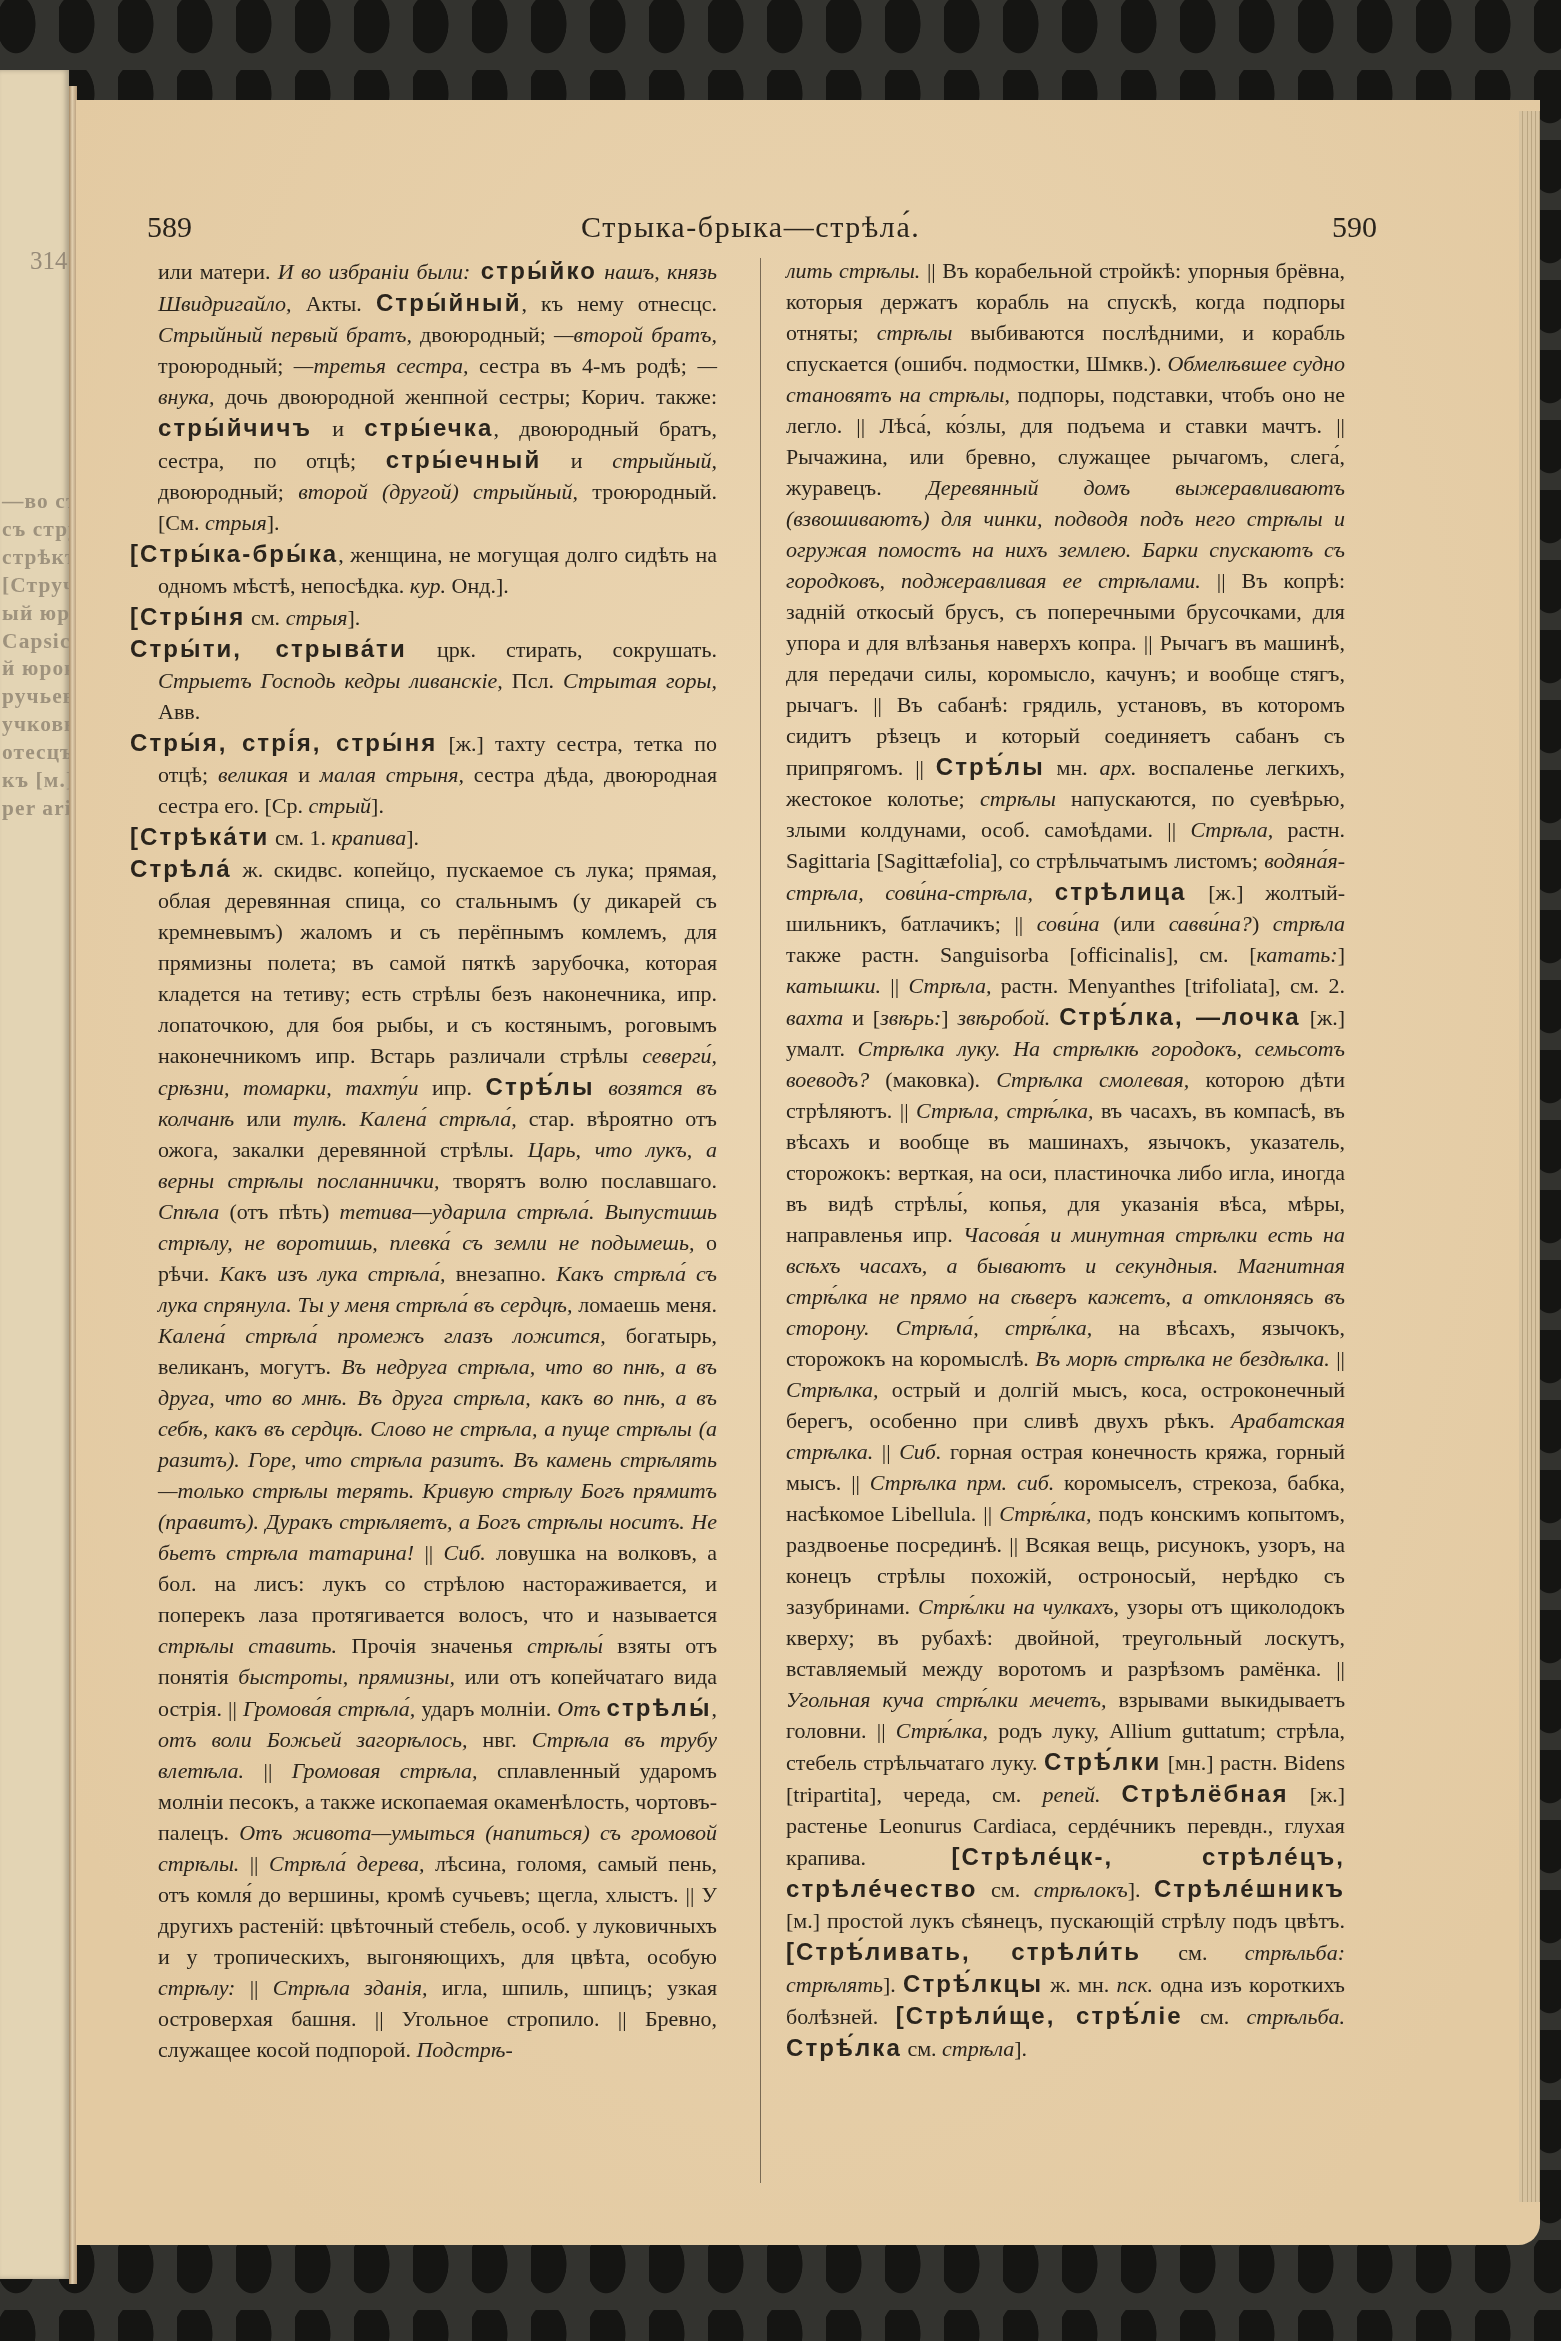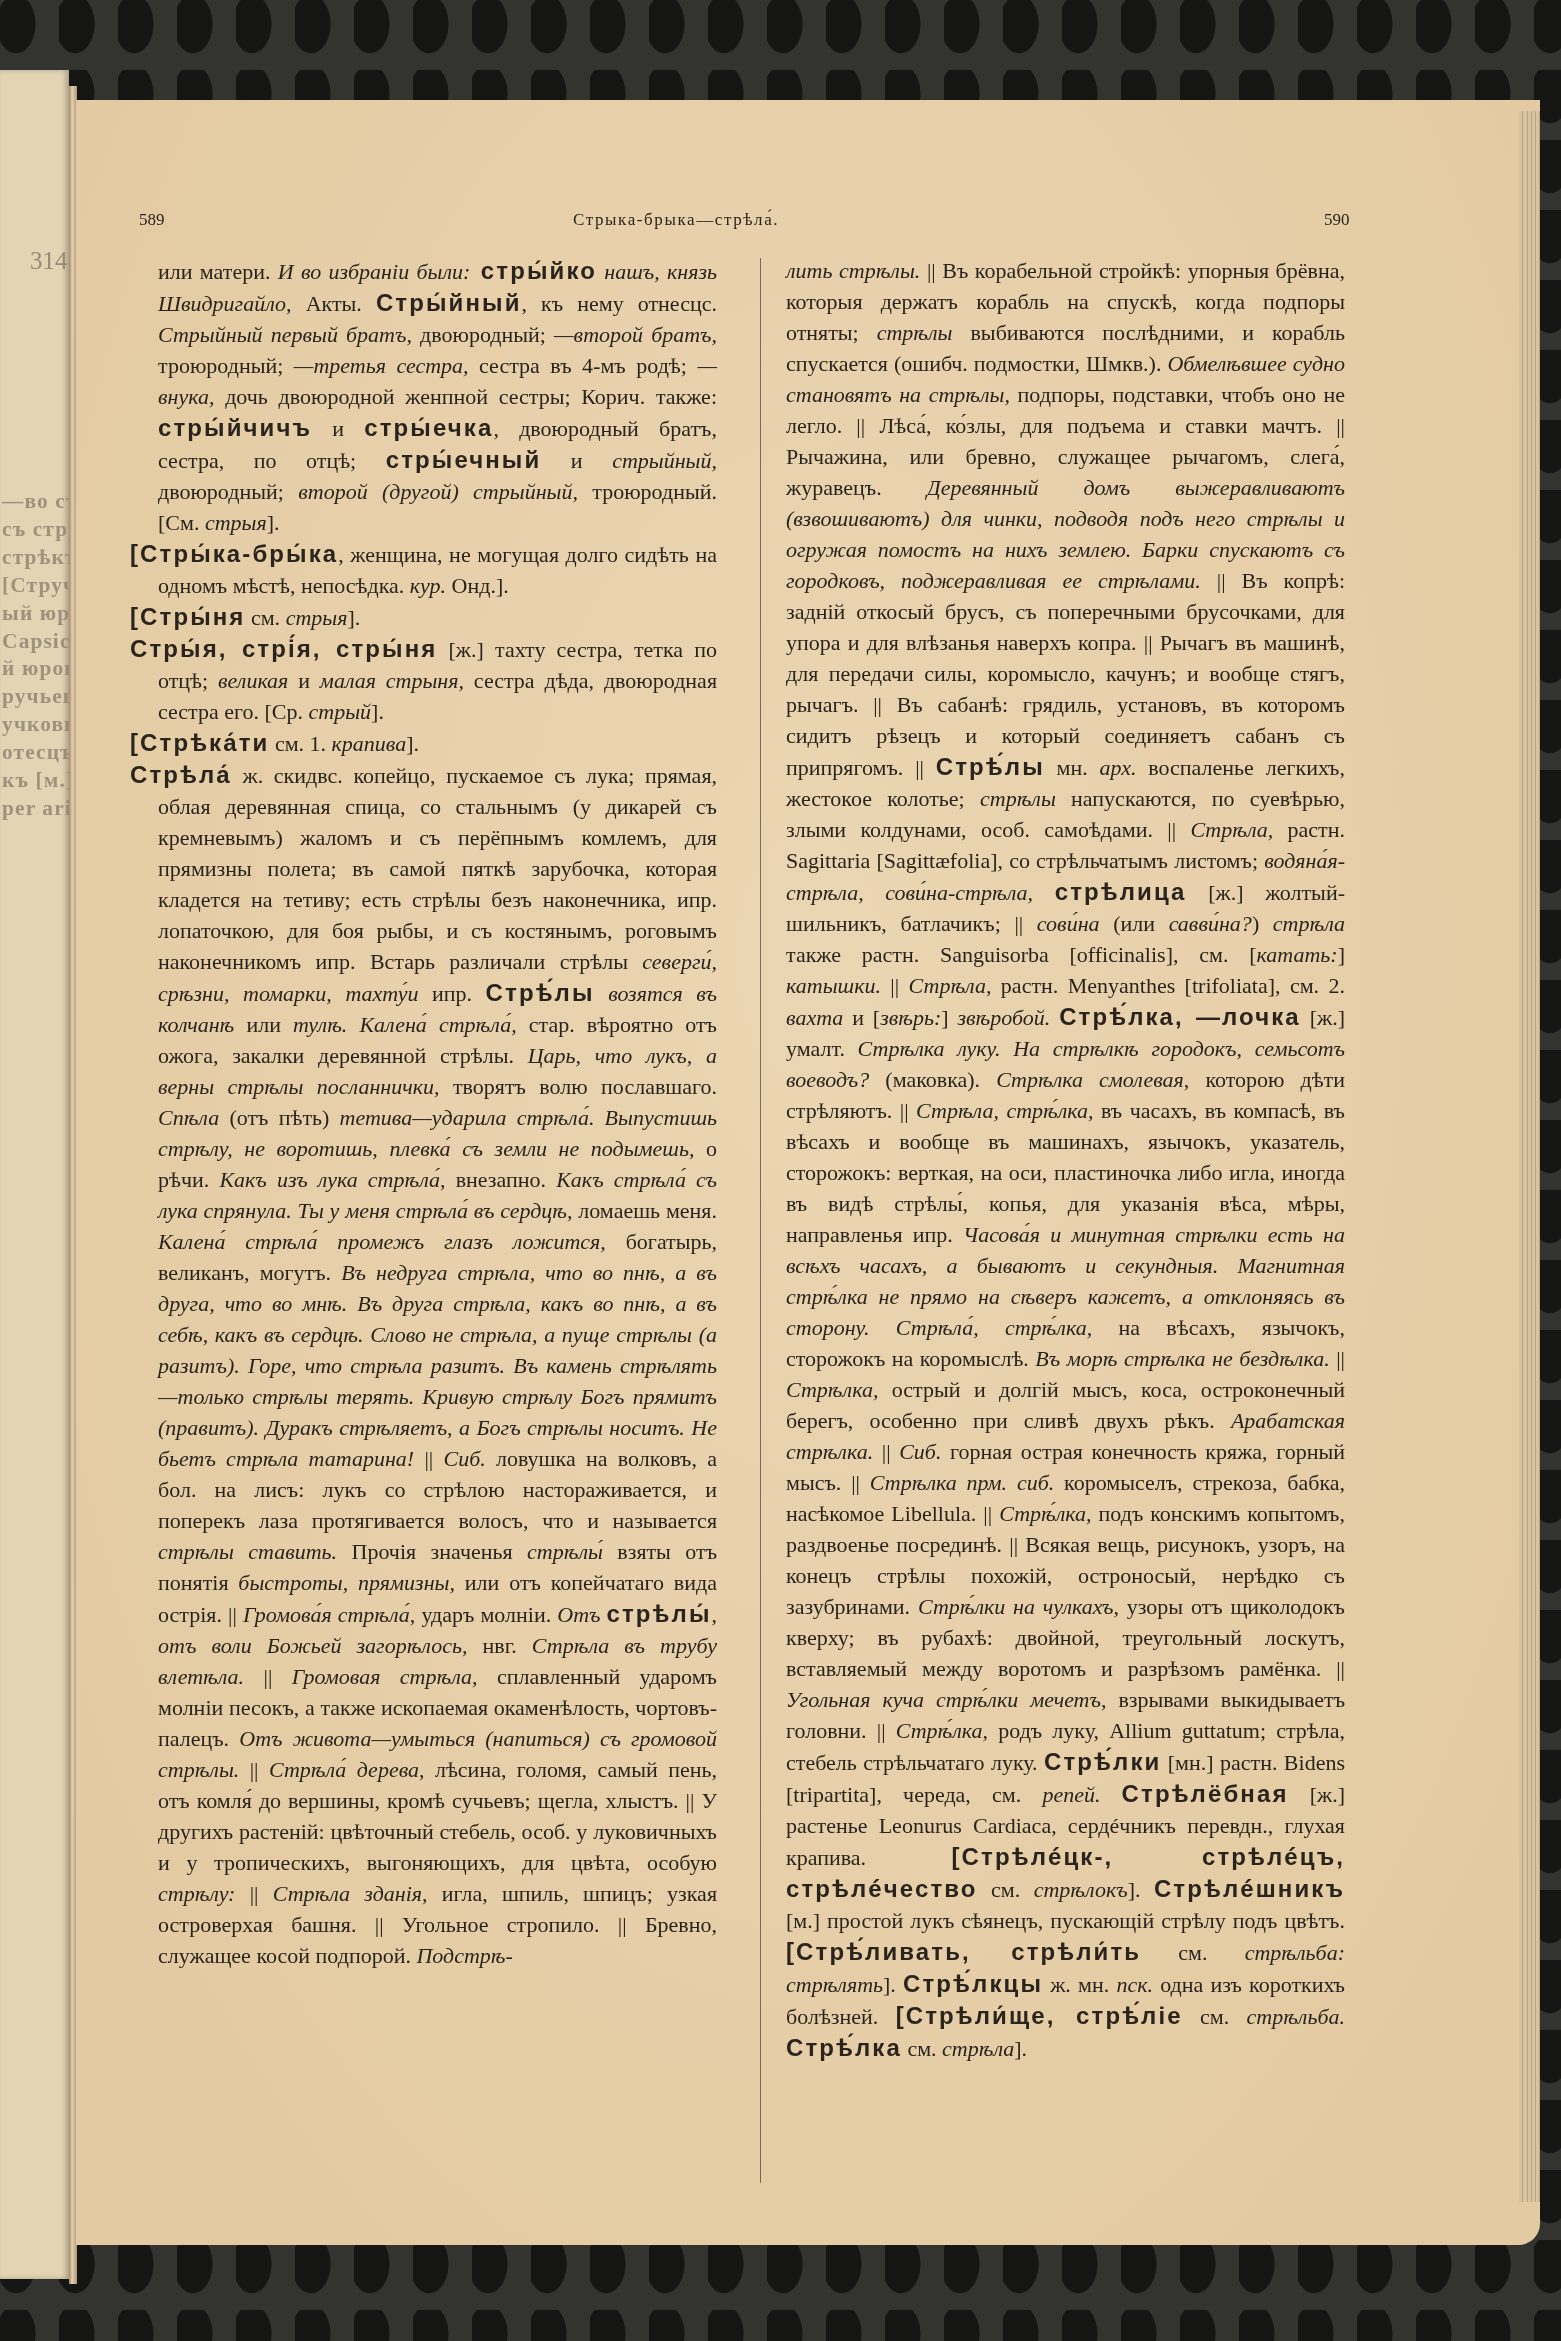--- a/index.html
+++ b/index.html
@@ -15,21 +15,21 @@
        font-weight:bold;letter-spacing:1.1px;opacity:.8;line-height:26px;}
   .prev-page .ghost-num{position:absolute;left:30px;top:177px;font-size:25px;color:#968a78;}
   .spine{position:absolute;left:69px;top:86px;width:7.5px;height:2198px;
        background:linear-gradient(90deg,#a48763,#e2d0b0 40%,#b39876);}
   .page{position:absolute;left:76px;top:100px;width:1464px;height:2145px;
        background:#e8d2ad;
        background-image:radial-gradient(ellipse at 50% 40%,#ebd6b3,#e3caa2 85%);
        border-bottom-right-radius:21.4px;}
   .page-edges{position:absolute;right:0;top:10.7px;width:21.4px;height:2091px;
        background:repeating-linear-gradient(90deg,#d7c3a0 0 3.2px,#b9a582 3.2px 4.3px);}
-  .running-head{position:absolute;top:110px;left:4px;width:100%;height:32px;font-size:17px;}
+  .running-head{position:absolute;top:110px;left:12px;width:100%;height:32px;font-size:30px;}
   .pg-left{position:absolute;left:59px;}
   .pg-right{position:absolute;left:1244px;}
   .title{position:absolute;left:493px;letter-spacing:1.6px;}
   .col{position:absolute;top:155px;width:587px;font-size:22px;line-height:31px;text-align:justify;}
   .col-left{left:54px;}
   .col-right{left:682px;}
   .rule{position:absolute;left:684px;top:158px;width:1.1px;height:1925px;background:#4a3f30;opacity:.7;}
   .entry{margin:0;text-indent:-28px;padding-left:28px;}
   .entry.cont{text-indent:0;}
   b{font-family:"Liberation Sans","DejaVu Sans",sans-serif;font-weight:bold;letter-spacing:2.1px;font-size:24px;}
@@ -65,20 +65,21 @@
   <div class="running-head">
     <span class="pg-left">589</span>
     <span class="title">Стрыка-брыка—стрѣла́.</span>
     <span class="pg-right">590</span>
   </div>
 
   <div class="col col-left" id="col-left">
       <p class="entry cont"><span>или матери. </span><i>И во избраніи были:</i><b> стры́йко</b><span> </span><i>нашъ, князь Швидригайло,</i><span> Акты. </span><b>Стры́йный</b><span>, къ нему отнесцс. </span><i>Стрыйный первый братъ,</i><span> двоюродный; </span><i>—второй братъ,</i><span> троюродный; </span><i>—третья сестра,</i><span> сестра въ 4-мъ родѣ; </span><i>—внука,</i><span> дочь двоюродной женпной сестры; Корич. также: </span><b>стры́йчичъ</b><span> и </span><b>стры́ечка</b><span>, двоюродный братъ, сестра, по отцѣ; </span><b>стры́ечный</b><span> и </span><i>стрыйный,</i><span> двоюродный; </span><i>второй (другой) стрыйный,</i><span> троюродный. [См. </span><i>стрыя</i><span>].</span></p>
       <p class="entry"><b>[Стры́ка-бры́ка</b><span>, женщина, не могущая долго сидѣть на одномъ мѣстѣ, непосѣдка. </span><i>кур.</i><span> Онд.].</span></p>
       <p class="entry"><b>[Стры́ня</b><span> см. </span><i>стрыя</i><span>].</span></p>
+      <p class="entry"><b>Стры́ти, стрыва́ти</b><span> црк. стирать, сокрушать. </span><i>Стрыетъ Господь кедры ливанскіе,</i><span> Псл. </span><i>Стрытая горы,</i><span> Авв.</span></p>
       <p class="entry"><b>Стры́я, стрі́я, стры́ня</b><span> [ж.] тахту сестра, тетка по отцѣ; </span><i>великая</i><span> и </span><i>малая стрыня,</i><span> сестра дѣда, двоюродная сестра его. [Ср. </span><i>стрый</i><span>].</span></p>
       <p class="entry"><b>[Стрѣка́ти</b><span> см. 1. </span><i>крапива</i><span>].</span></p>
       <p class="entry"><b>Стрѣла́</b><span> ж. скидвс. копейцо, пускаемое съ лука; прямая, облая деревянная спица, со стальнымъ (у дикарей съ кремневымъ) жаломъ и съ перёпнымъ комлемъ, для прямизны полета; въ самой пяткѣ зарубочка, которая кладется на тетиву; есть стрѣлы безъ наконечника, ипр. лопаточкою, для боя рыбы, и съ костянымъ, роговымъ наконечникомъ ипр. Встарь различали стрѣлы </span><i>северги́, срѣзни, томарки, тахту́и</i><span> ипр. </span><b>Стрѣ́лы</b><span> </span><i>возятся въ колчанѣ</i><span> или </span><i>тулѣ.</i><span> </span><i>Калена́ стрѣла́,</i><span> стар. вѣроятно отъ ожога, закалки деревянной стрѣлы. </span><i>Царь, что лукъ, а верны стрѣлы посланнички,</i><span> творятъ волю пославшаго. </span><i>Спѣла</i><span> (отъ пѣть) </span><i>тетива—ударила стрѣла́. Выпустишь стрѣлу, не воротишь, плевка́ съ земли не подымешь,</i><span> о рѣчи. </span><i>Какъ изъ лука стрѣла́,</i><span> внезапно. </span><i>Какъ стрѣла́ съ лука спрянула. Ты у меня стрѣла́ въ сердцѣ,</i><span> ломаешь меня. </span><i>Калена́ стрѣла́ промежъ глазъ ложится,</i><span> богатырь, великанъ, могутъ. </span><i>Въ недруга стрѣла, что во пнѣ, а въ друга, что во мнѣ. Въ друга стрѣла, какъ во пнѣ, а въ себѣ, какъ въ сердцѣ. Слово не стрѣла, а пуще стрѣлы</i><span> </span><i>(а разитъ). Горе, что стрѣла разитъ. Въ камень стрѣлять—только стрѣлы терять. Кривую стрѣлу Богъ прямитъ (правитъ). Дуракъ стрѣляетъ, а Богъ стрѣлы носитъ. Не бьетъ стрѣла татарина!</i><span> || </span><i>Сиб.</i><span> ловушка на волковъ, а бол. на лисъ: лукъ со стрѣлою насторaживается, и поперекъ лаза протягивается волосъ, что и называется </span><i>стрѣлы ставить.</i><span> Прочія значенья </span><i>стрѣлы́</i><span> взяты отъ понятія </span><i>быстроты, прямизны,</i><span> или отъ копейчатаго вида острія. || </span><i>Громова́я стрѣла́,</i><span> ударъ молніи. </span><i>Отъ</i><span> </span><b>стрѣлы́</b><span>, </span><i>отъ воли Божьей загорѣлось,</i><span> нвг. </span><i>Стрѣла въ трубу влетѣла.</i><span> || </span><i>Громовая стрѣла,</i><span> сплавленный ударомъ молніи песокъ, а также ископаемая окаменѣлость, чортовъ-палецъ. </span><i>Отъ живота—умыться (напиться) съ громовой стрѣлы.</i><span> || </span><i>Стрѣла́ дерева,</i><span> лѣсина, голомя, самый пень, отъ комля́ до вершины, кромѣ сучьевъ; щегла, хлыстъ. || У другихъ растеній: цвѣточный стебель, особ. у луковичныхъ и у тропическихъ, выгоняющихъ, для цвѣта, особую </span><i>стрѣлу:</i><span> || </span><i>Стрѣла зданія,</i><span> игла, шпиль, шпицъ; узкая островерхая башня. || Угольное стропило. || Бревно, служащее косой подпорой. </span><i>Подстрѣ-</i></p>
     </div>
   <div class="rule"></div>
   <div class="col col-right" id="col-right">
       <p class="entry cont"><i>лить стрѣлы.</i><span> || Въ корабельной стройкѣ: упорныя брёвна, которыя держатъ корабль на спускѣ, когда подпоры отняты; </span><i>стрѣлы</i><span> выбиваются послѣдними, и корабль спускается (ошибч. подмостки, Шмкв.). </span><i>Обмелѣвшее судно становятъ на стрѣлы,</i><span> подпоры, подставки, чтобъ оно не легло. || Лѣса́, ко́злы, для подъема и ставки мачтъ. || Рычажина, или бревно, служащее рычагомъ, слега́, журавецъ. </span><i>Деревянный домъ выжеравливаютъ (взвошиваютъ) для чинки, подводя подъ него стрѣлы и огружая помостъ на нихъ землею. Барки спускаютъ съ городковъ, поджеравливая ее стрѣлами.</i><span> || Въ копрѣ: задній откосый брусъ, съ поперечными брусочками, для упора и для влѣзанья наверхъ копра. || Рычагъ въ машинѣ, для передачи силы, коромысло, качунъ; и вообще стягъ, рычагъ. || Въ сабанѣ: грядиль, установъ, въ которомъ сидитъ рѣзецъ и который соединяетъ сабанъ съ припрягомъ. || </span><b>Стрѣ́лы</b><span> мн. </span><i>арх.</i><span> воспаленье легкихъ, жестокое колотье; </span><i>стрѣлы</i><span> напускаются, по суевѣрью, злыми колдунами, особ. самоѣдами. || </span><i>Стрѣла,</i><span> растн. Sagittaria [Sagittæfolia], со стрѣльчатымъ листомъ; </span><i>водяна́я-стрѣла, сови́на-стрѣла,</i><span> </span><b>стрѣлица</b><span> [ж.] жолтый-шильникъ, батлачикъ; || </span><i>сови́на</i><span> (или </span><i>савви́на?</i><span>) </span><i>стрѣла</i><span> также растн. Sanguisorba [officinalis], см. [</span><i>катать:</i><span>] </span><i>катышки.</i><span> || </span><i>Стрѣла,</i><span> растн. Menyanthes [trifoliata], см. 2. </span><i>вахта</i><span> и [</span><i>звѣрь:</i><span>] </span><i>звѣробой.</i><span> </span><b>Стрѣ́лка, —лочка</b><span> [ж.] умалт. </span><i>Стрѣлка луку. На стрѣлкѣ городокъ, семьсотъ воеводъ?</i><span> (маковка). </span><i>Стрѣлка смолевая,</i><span> которою дѣти стрѣляютъ. || </span><i>Стрѣла, стрѣ́лка,</i><span> въ часахъ, въ компасѣ, въ вѣсахъ и вообще въ машинахъ, язычокъ, указатель, сторожокъ: верткая, на оси, пластиночка либо игла, иногда въ видѣ стрѣлы́, копья, для указанія вѣса, мѣры, направленья ипр. </span><i>Часова́я и минутная стрѣлки есть на всѣхъ часахъ, а бываютъ и секундныя. Магнитная стрѣ́лка не прямо на сѣверъ кажетъ, а отклоняясь въ сторону. Стрѣла́, стрѣ́лка,</i><span> на вѣсахъ, язычокъ, сторожокъ на коромыслѣ. </span><i>Въ морѣ стрѣлка не бездѣлка.</i><span> || </span><i>Стрѣлка,</i><span> острый и долгій мысъ, коса, остроконечный берегъ, особенно при сливѣ двухъ рѣкъ. </span><i>Арабатская стрѣлка.</i><span> || </span><i>Сиб.</i><span> горная острая конечность кряжа, горный мысъ. || </span><i>Стрѣлка</i><span> </span><i>прм. сиб.</i><span> коромыселъ, стрекоза, бабка, насѣкомое Libellula. || </span><i>Стрѣ́лка,</i><span> подъ конскимъ копытомъ, раздвоенье посрединѣ. || Всякая вещь, рисунокъ, узоръ, на конецъ стрѣлы похожій, остроносый, нерѣдко съ зазубринами. </span><i>Стрѣ́лки на чулкахъ,</i><span> узоры отъ щиколодокъ кверху; въ рубахѣ: двойной, треугольный лоскутъ, вставляемый между воротомъ и разрѣзомъ рамёнка. || </span><i>Угольная куча стрѣ́лки мечетъ,</i><span> взрывами выкидываетъ головни. || </span><i>Стрѣ́лка,</i><span> родъ луку, Allium guttatum; стрѣла, стебель стрѣльчатаго луку. </span><b>Стрѣ́лки</b><span> [мн.] растн. Bidens [tripartita], череда, см. </span><i>репей.</i><span> </span><b>Стрѣлёбная</b><span> [ж.] растенье Leonurus Cardiaca, сердéчникъ перевдн., глухая крапива. </span><b>[Стрѣлéцк-, стрѣлéцъ, стрѣлéчество</b><span> см. </span><i>стрѣлокъ</i><span>]. </span><b>Стрѣлéшникъ</b><span> [м.] простой лукъ сѣянецъ, пускающій стрѣлу подъ цвѣтъ. </span><b>[Стрѣ́ливать, стрѣли́ть</b><span> см. </span><i>стрѣльба: стрѣлять</i><span>]. </span><b>Стрѣ́лкцы</b><span> ж. мн. </span><i>пск.</i><span> одна изъ короткихъ болѣзней. </span><b>[Стрѣли́ще, стрѣ́ліе</b><span> см. </span><i>стрѣльба.</i><span> </span><b>Стрѣ́лка</b><span> см. </span><i>стрѣла</i><span>].</span></p>
     </div>
 </div>
 

